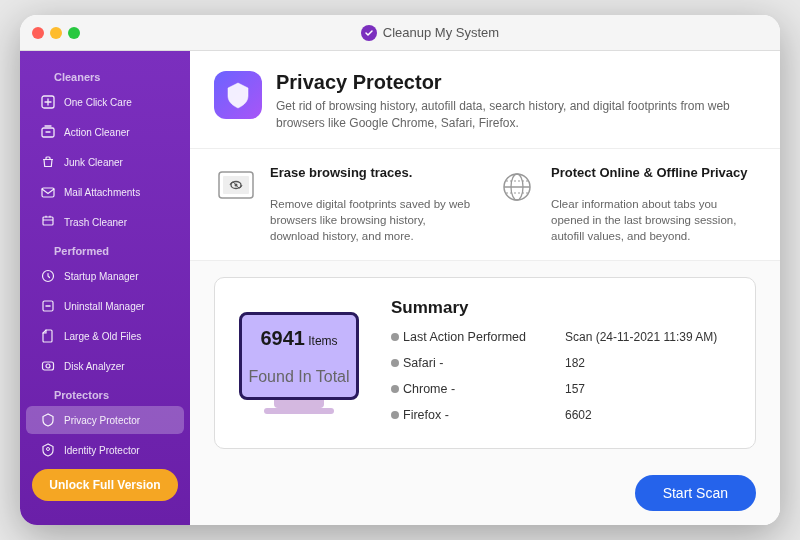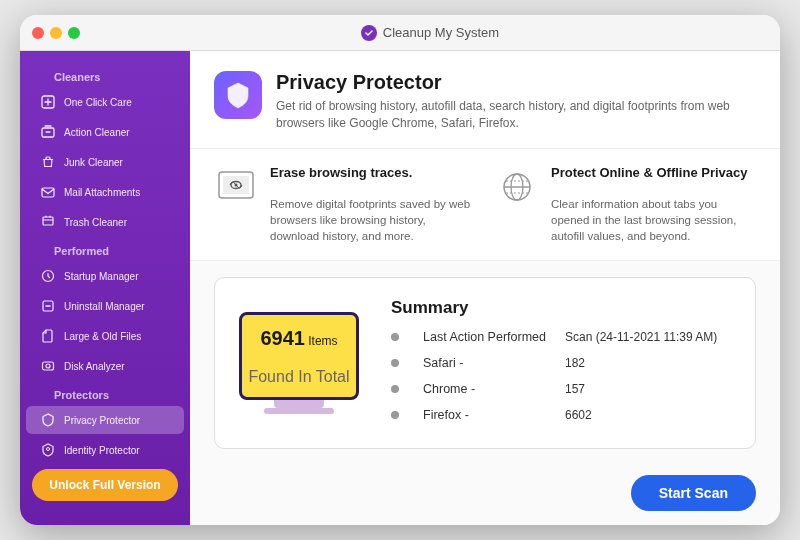--- a/index.html
+++ b/index.html
@@ -204,21 +204,21 @@
       display: flex;
       flex-direction: column;
       align-items: center;
       flex-shrink: 0;
     }
     .monitor {
       width: 120px;
       height: 88px;
       border: 3px solid #2a1a5e;
       border-radius: 8px;
-      background: #fde047;
+      background: #c4b5fd;
       display: flex;
       align-items: center;
       justify-content: center;
       flex-direction: column;
       position: relative;
     }
     .monitor-stand {
       width: 50px;
       height: 8px;
       background: #d4b8e0;
@@ -235,21 +235,21 @@
     }
     .summary-details h2 {
       font-size: 17px;
       font-weight: 700;
       color: #1a1a1a;
       margin-bottom: 12px;
     }
     .summary-row {
       display: flex;
       align-items: center;
-      gap: 24px;
+      gap: 4px;
       font-size: 12.5px;
       color: #333;
       margin-bottom: 6px;
     }
     .dot {
       width: 8px;
       height: 8px;
       border-radius: 50%;
       background: #999;
       flex-shrink: 0;
@@ -260,21 +260,21 @@
       padding: 10px 24px 14px;
       background: #fafafa;
     }
     .start-scan-btn {
       background: #2563eb;
       color: #fff;
       border: none;
       border-radius: 20px;
       padding: 10px 28px;
       font-size: 14px;
-      font-weight: 700;
+      font-weight: 400;
       cursor: pointer;
     }
   </style>
 </head>
 <body>
 
 <div class="window">
 
   <div class="titlebar">
     <div class="traffic-lights">

